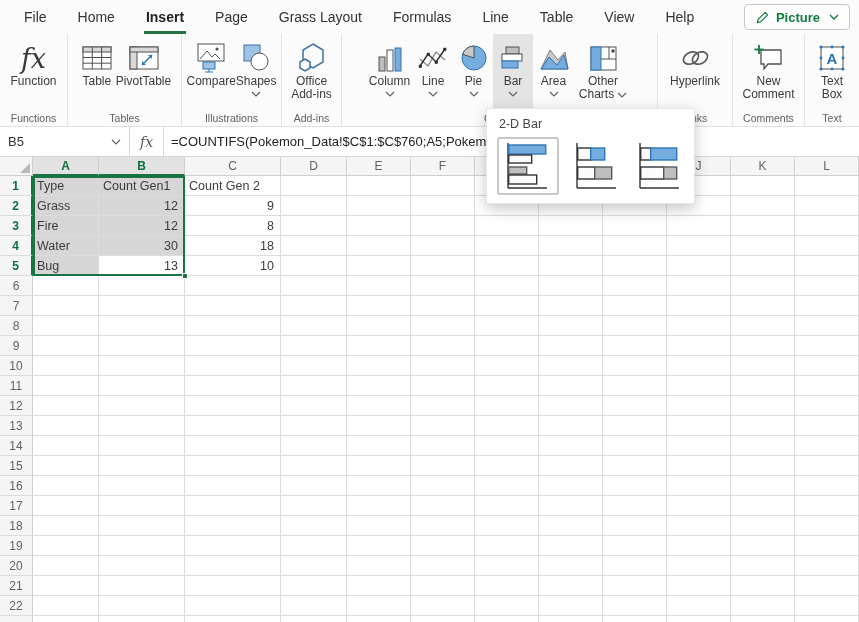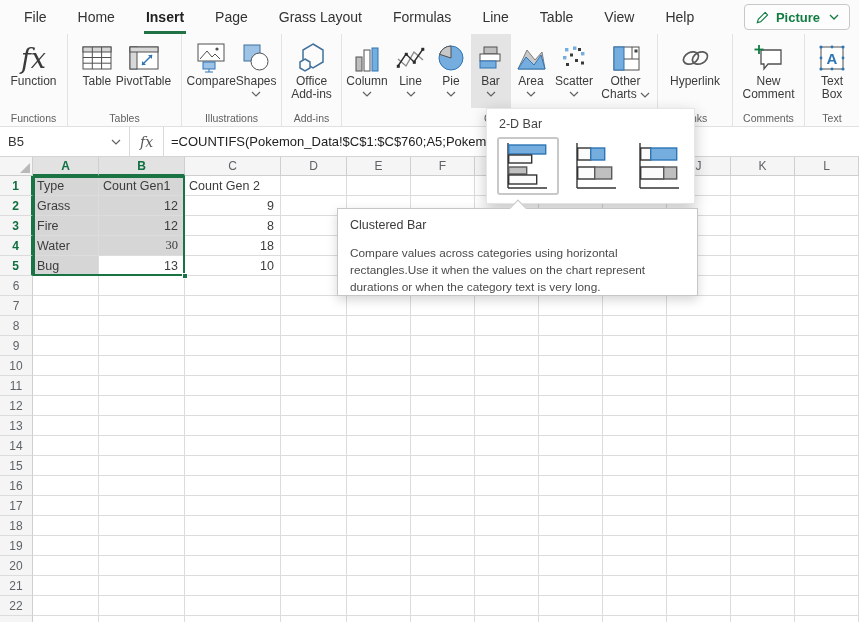--- a/index.html
+++ b/index.html
@@ -289,41 +289,20 @@
             <path d="M3 25 L11 13 L19 21 L26 11 L30 25 Z" fill="#74ADDE" stroke="#2E75B6"></path>
           </svg>
         </div>
         <div class="rlabel">Area</div>
         <div class="chev">
           <svg width="10" height="6" viewBox="0 0 10 6">
               <polyline points="1,1 5,5 9,1" fill="none" stroke="#616161" stroke-width="1.2"></polyline>
             </svg>
         </div>
       </div>
-      <div class="ritem" style="min-width:45px">
-        <div class="icon">
-          <svg width="30" height="28" viewBox="0 0 30 28">
-            <rect x="6" y="4" width="3.4" height="3.4" fill="#74ADDE"></rect>
-            <rect x="14" y="2.5" width="3.4" height="3.4" fill="#74ADDE"></rect>
-            <rect x="22" y="8" width="3.4" height="3.4" fill="#74ADDE"></rect>
-            <rect x="4" y="12" width="3.4" height="3.4" fill="#74ADDE"></rect>
-            <rect x="19" y="4" width="3" height="3" fill="#3a3a3a"></rect>
-            <rect x="11" y="9.5" width="3" height="3" fill="#3a3a3a"></rect>
-            <rect x="16" y="15" width="3" height="3" fill="#3a3a3a"></rect>
-            <rect x="7" y="19" width="3" height="3" fill="#3a3a3a"></rect>
-            <rect x="22" y="17.5" width="3" height="3" fill="#3a3a3a"></rect>
-          </svg>
-        </div>
-        <div class="rlabel">Scatter</div>
-        <div class="chev">
-          <svg width="10" height="6" viewBox="0 0 10 6">
-              <polyline points="1,1 5,5 9,1" fill="none" stroke="#616161" stroke-width="1.2"></polyline>
-            </svg>
-        </div>
-      </div>
       <div class="ritem" style="min-width:58px">
         <div class="icon">
           <svg width="30" height="30" viewBox="0 0 30 30">
             <rect x="3" y="4" width="25" height="23" fill="#fff" stroke="#505050"></rect>
             <rect x="3" y="4" width="10" height="23" fill="#74ADDE" stroke="#2E75B6"></rect>
             <line x1="13" y1="16" x2="28" y2="16" stroke="#505050"></line>
             <line x1="21" y1="4" x2="21" y2="16" stroke="#505050"></line>
             <rect x="23.5" y="6.5" width="3" height="3" fill="#404040"></rect>
           </svg>
         </div>
@@ -464,21 +443,21 @@
           <div class="cell" style="width: 64px;"></div>
           <div class="cell" style="width: 64px;"></div>
           <div class="cell" style="width: 64px;"></div>
           <div class="cell" style="width: 64px;"></div>
           <div class="cell" style="width: 64px;"></div>
           <div class="cell" style="width: 64px;"></div>
         </div>
         <div class="row">
           <div class="rowhdr sel">4</div>
           <div class="cell fill" style="width: 66px;">Water</div>
-          <div class="cell num fill" style="width: 86px; font-family: Liberation Serif, serif;">30</div>
+          <div class="cell num fill" style="width: 86px;">30</div>
           <div class="cell num" style="width: 96px;">18</div>
           <div class="cell" style="width: 66px;"></div>
           <div class="cell" style="width: 64px;"></div>
           <div class="cell" style="width: 64px;"></div>
           <div class="cell" style="width: 64px;"></div>
           <div class="cell" style="width: 64px;"></div>
           <div class="cell" style="width: 64px;"></div>
           <div class="cell" style="width: 64px;"></div>
           <div class="cell" style="width: 64px;"></div>
           <div class="cell" style="width: 64px;"></div>
@@ -802,19 +781,14 @@
           <line x1="3" y1="47" x2="42" y2="47" stroke="#333" stroke-width="1.4"></line>
           <rect x="3.7" y="7" width="10" height="12" fill="#fbfbfb" stroke="#333" stroke-width="1.4"></rect>
           <rect x="13.7" y="7" width="26" height="12" fill="#74ADDE" stroke="#2E75B6" stroke-width="1.4"></rect>
           <rect x="3.7" y="26" width="23" height="12" fill="#fbfbfb" stroke="#333" stroke-width="1.4"></rect>
           <rect x="26.7" y="26" width="13" height="12" fill="#BFBFBF" stroke="#595959" stroke-width="1.4"></rect>
         </svg>
       </div>
     </div>
   </div>
 
-  <div class="tooltip">
-    <div class="tooltip-arrow"></div>
-    <div class="tooltip-title">Clustered Bar</div>
-    <div class="tooltip-body">Compare values across categories using horizontal rectangles.Use it when the values on the chart represent durations or when the category text is very long.</div>
-  </div>
 
 </div>
 
 </body></html>

